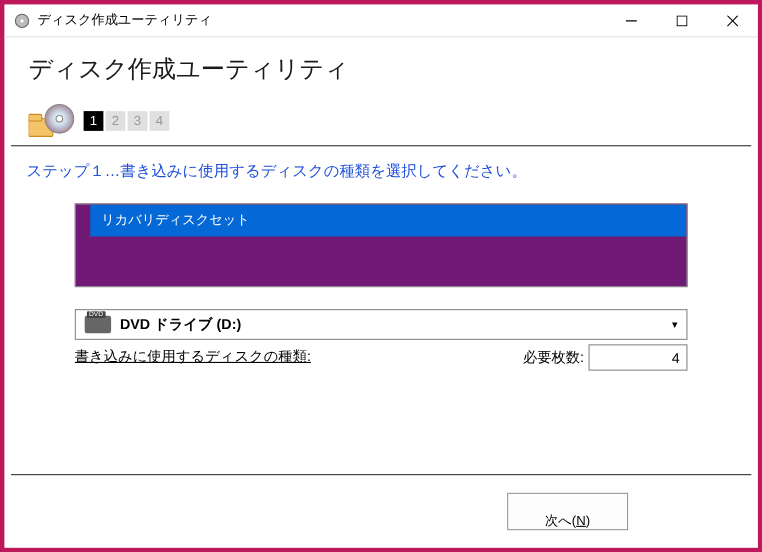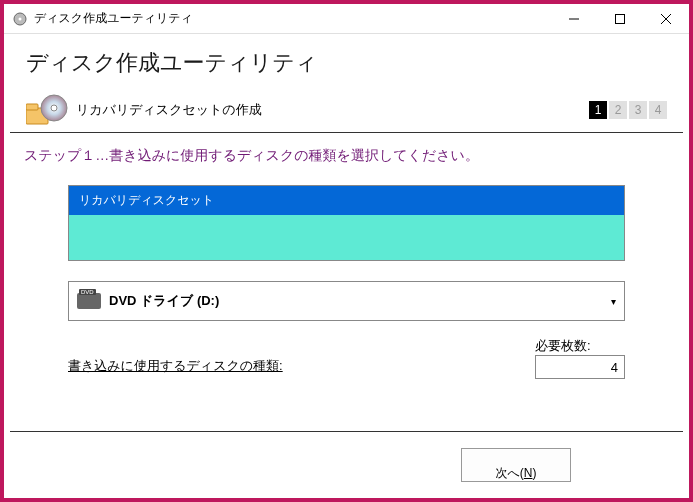--- a/index.html
+++ b/index.html
@@ -11,35 +11,35 @@
 .titlebar .ctrls { display: flex; }
 .titlebar .ctrl { width: 46px; height: 30px; display: flex; align-items: center; justify-content: center; cursor: pointer; }
 .header { padding: 14px 22px 12px; }
 .header h1 { font-size: 22px; font-weight: normal; color: #1a1a1a; }
 .section-title { display: flex; align-items: center; padding: 4px 16px 6px; border-bottom: 1px solid #333; margin: 0 6px; }
 .section-title .disc-icon { width: 42px; height: 32px; margin-right: 8px; position: relative; }
 .section-title .label { font-size: 13px; color: #000; flex: 1; }
 .steps { display: flex; gap: 2px; }
 .step { width: 18px; height: 18px; background: #e0e0e0; color: #999; display: flex; align-items: center; justify-content: center; font-size: 12px; }
 .step.active { background: #000; color: #fff; }
-.instruction { color: #701a75; font-size: 14px; padding: 14px 20px 10px; }
+.instruction { color: #1d4ed8; font-size: 14px; padding: 14px 20px 10px; }
 .content { padding: 10px 64px 16px; flex: 1; }
 .field-label { font-size: 13px; margin-bottom: 4px; display: block; }
-.listbox { border: 1px solid #888; height: 76px; background: #5eead4; overflow: auto; margin-bottom: 20px; }
+.listbox { border: 1px solid #888; height: 76px; background: #701a75; overflow: auto; margin-bottom: 20px; padding-left: 13px; }
 .listbox .item { padding: 6px 10px; cursor: pointer; }
 .listbox .item.selected { background: #0468d7; color: #fff; }
-.drive-select { display: flex; align-items: center; border: 1px solid #888; background: #fff; padding: 4px 8px; margin-bottom: 16px; cursor: pointer; height: 40px; }
+.drive-select { display: flex; align-items: center; border: 1px solid #888; background: #fff; padding: 4px 8px; margin-bottom: 4px; cursor: pointer; height: 28px; }
 .drive-select .drv-icon { width: 24px; height: 16px; margin-right: 8px; background: #666; border-radius: 2px; position: relative; }
 .drive-select .drv-icon::before { content: "DVD"; position: absolute; top: -4px; left: 2px; font-size: 6px; color: #fff; background: #444; padding: 0 2px; border-radius: 1px; }
 .drive-select .text { flex: 1; font-size: 13px; font-weight: bold; }
 .drive-select .chev { font-size: 10px; }
 .row { display: flex; align-items: flex-end; gap: 20px; }
 .disc-type { flex: 0 0 316px; text-decoration: underline; }
 .disc-type select { width: 100%; height: 28px; border: 1px solid #888; padding: 2px 6px; font-size: 13px; background: #fff; font-family: inherit; }
-.count { display: flex; margin-left: auto; flex-direction: column; }
+.count { display: flex; align-items: center; margin-left: auto; }
 .count label { font-size: 13px; margin-right: 4px; }
 .count input { width: 90px; height: 24px; border: 1px solid #888; text-align: right; padding: 2px 6px; font-size: 13px; }
 .footer { border-top: 1px solid #333; margin: 0 6px; padding: 16px 12px; display: flex; justify-content: flex-end; gap: 12px; }
 .btn { min-width: 110px; height: 30px; border: 1px solid #999; background: #fdfdfd; padding: 16px 20px; font-size: 12px; cursor: pointer; font-family: inherit; }
 .btn.next { margin-right: 100px; }
 .und { text-decoration: underline; }
 </style>
 </head>
 <body>
 
@@ -86,21 +86,20 @@
         <circle cx="28" cy="14" r="3" fill="#fff" stroke="#888"></circle>
         <defs>
             <radialGradient id="g1">
               <stop offset="0" stop-color="#fff"></stop>
               <stop offset="0.5" stop-color="#c8d8e8"></stop>
               <stop offset="1" stop-color="#a88898"></stop>
             </radialGradient>
           </defs>
       </svg>
     </span>
-    <span class="label">リカバリディスクセットの作成</span>
     <div class="steps">
       <span class="step active">1</span>
       <span class="step">2</span>
       <span class="step">3</span>
       <span class="step">4</span>
     </div>
   </div>
 
   <div class="instruction">ステップ１…書き込みに使用するディスクの種類を選択してください。</div>
 

